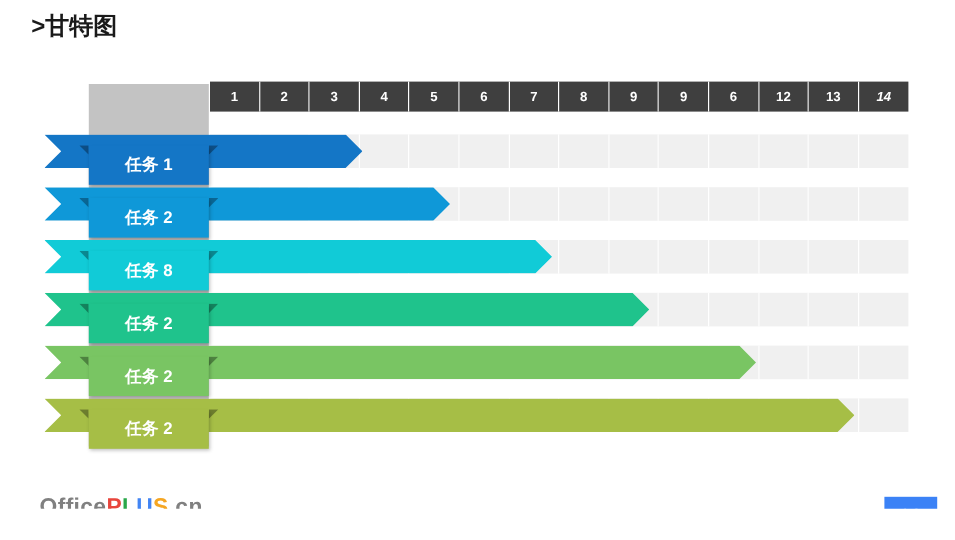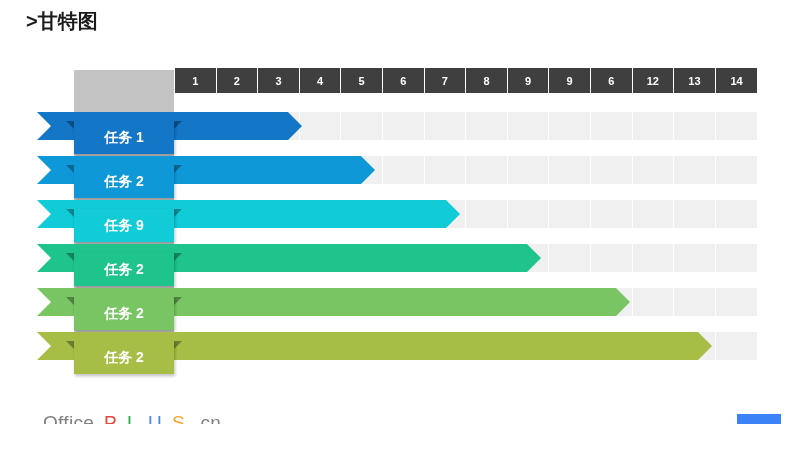--- a/index.html
+++ b/index.html
@@ -37,21 +37,21 @@
   }
   .scale-cell{
     width:41.6px;height:25px;
     background:#3f3f3f;
     border-right:1px solid #ffffff;
     color:#ffffff;
     font-size:11px;font-weight:bold;
     display:flex;align-items:center;justify-content:center;
     box-sizing:border-box;
   }
-  .scale-cell:last-child{border-right:none;}
+  .scale-cell:last-child{border-right:none;font-style:italic;}
 
   
   .row{
     position:absolute;left:0;height:36px;
   }
   
   .track{
     position:absolute;left:175px;top:0;height:28px;
     display:flex;
   }
@@ -88,21 +88,21 @@
     position:absolute;top:0;width:8px;height:8px;
   }
   .fold-l{left:0;}
   .fold-r{right:0;}
 
   
   #footer-logo{
     position:absolute;left:33px;top:412px;
     font-size:19px;letter-spacing:0.3px;white-space:nowrap;
   }
-  #footer-logo span{font-weight:normal;margin-left:10px;}
+  #footer-logo span{font-weight:bold;}
   .lg-gray{color:#808080;}
   .lg-p{color:#e8453c;font-weight:bold;}
   .lg-l{color:#2aa84a;font-weight:bold;}
   .lg-u{color:#4285f4;font-weight:bold;}
   .lg-s{color:#f5a623;font-weight:bold;}
 
   #page-badge{
     position:absolute;left:737px;top:414px;
     width:44px;height:33px;
     background:#3b82f6;
@@ -198,21 +198,21 @@
             <div class="track-cell"></div>
             <div class="track-cell"></div>
             <div class="track-cell"></div>
             <div class="track-cell"></div>
             <div class="track-cell"></div>
           </div>
           <div class="bar" style="width: 423px; background: rgb(17, 203, 215);"></div>
           <div class="ribbon">
             <div class="fold-l" style="background: rgb(11, 135, 144); clip-path: polygon(0px 0px, 100% 0px, 100% 100%);"></div>
             <div class="fold-r" style="background: rgb(11, 135, 144); clip-path: polygon(0px 0px, 100% 0px, 0px 100%);"></div>
-            <div class="ribbon-body" style="background: rgb(17, 203, 215);">任务 9</div>
+            <div class="ribbon-body" style="background: rgb(17, 203, 215);">任务 8</div>
           </div>
         </div>
         <div class="row" style="top: 244px;">
           <div class="track">
             <div class="track-cell"></div>
             <div class="track-cell"></div>
             <div class="track-cell"></div>
             <div class="track-cell"></div>
             <div class="track-cell"></div>
             <div class="track-cell"></div>

